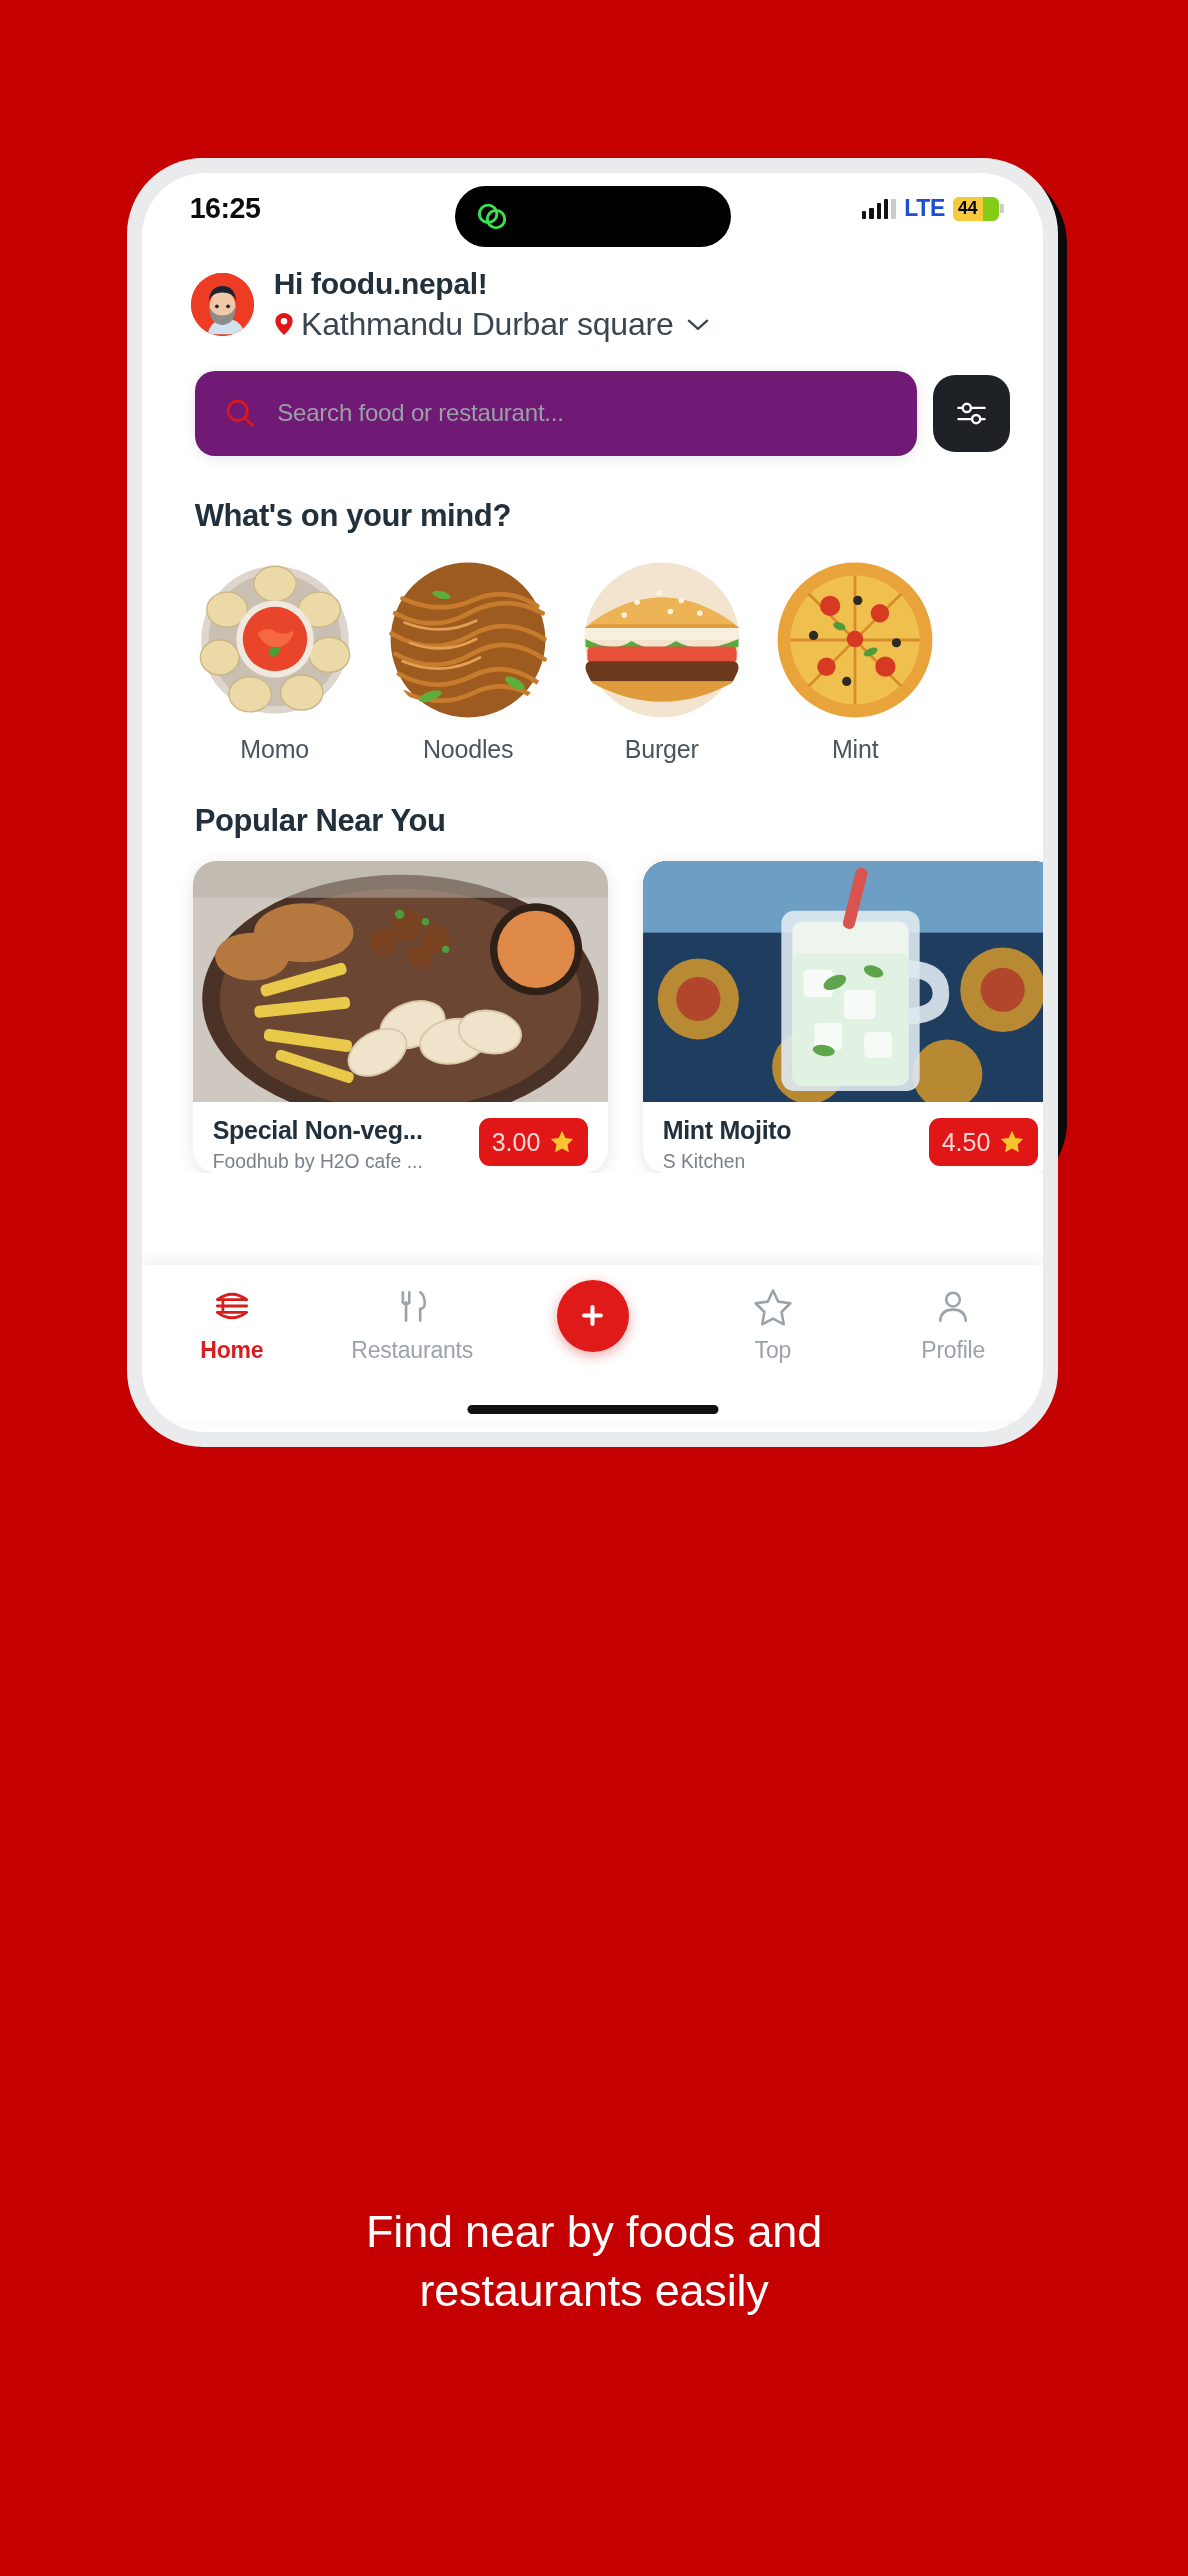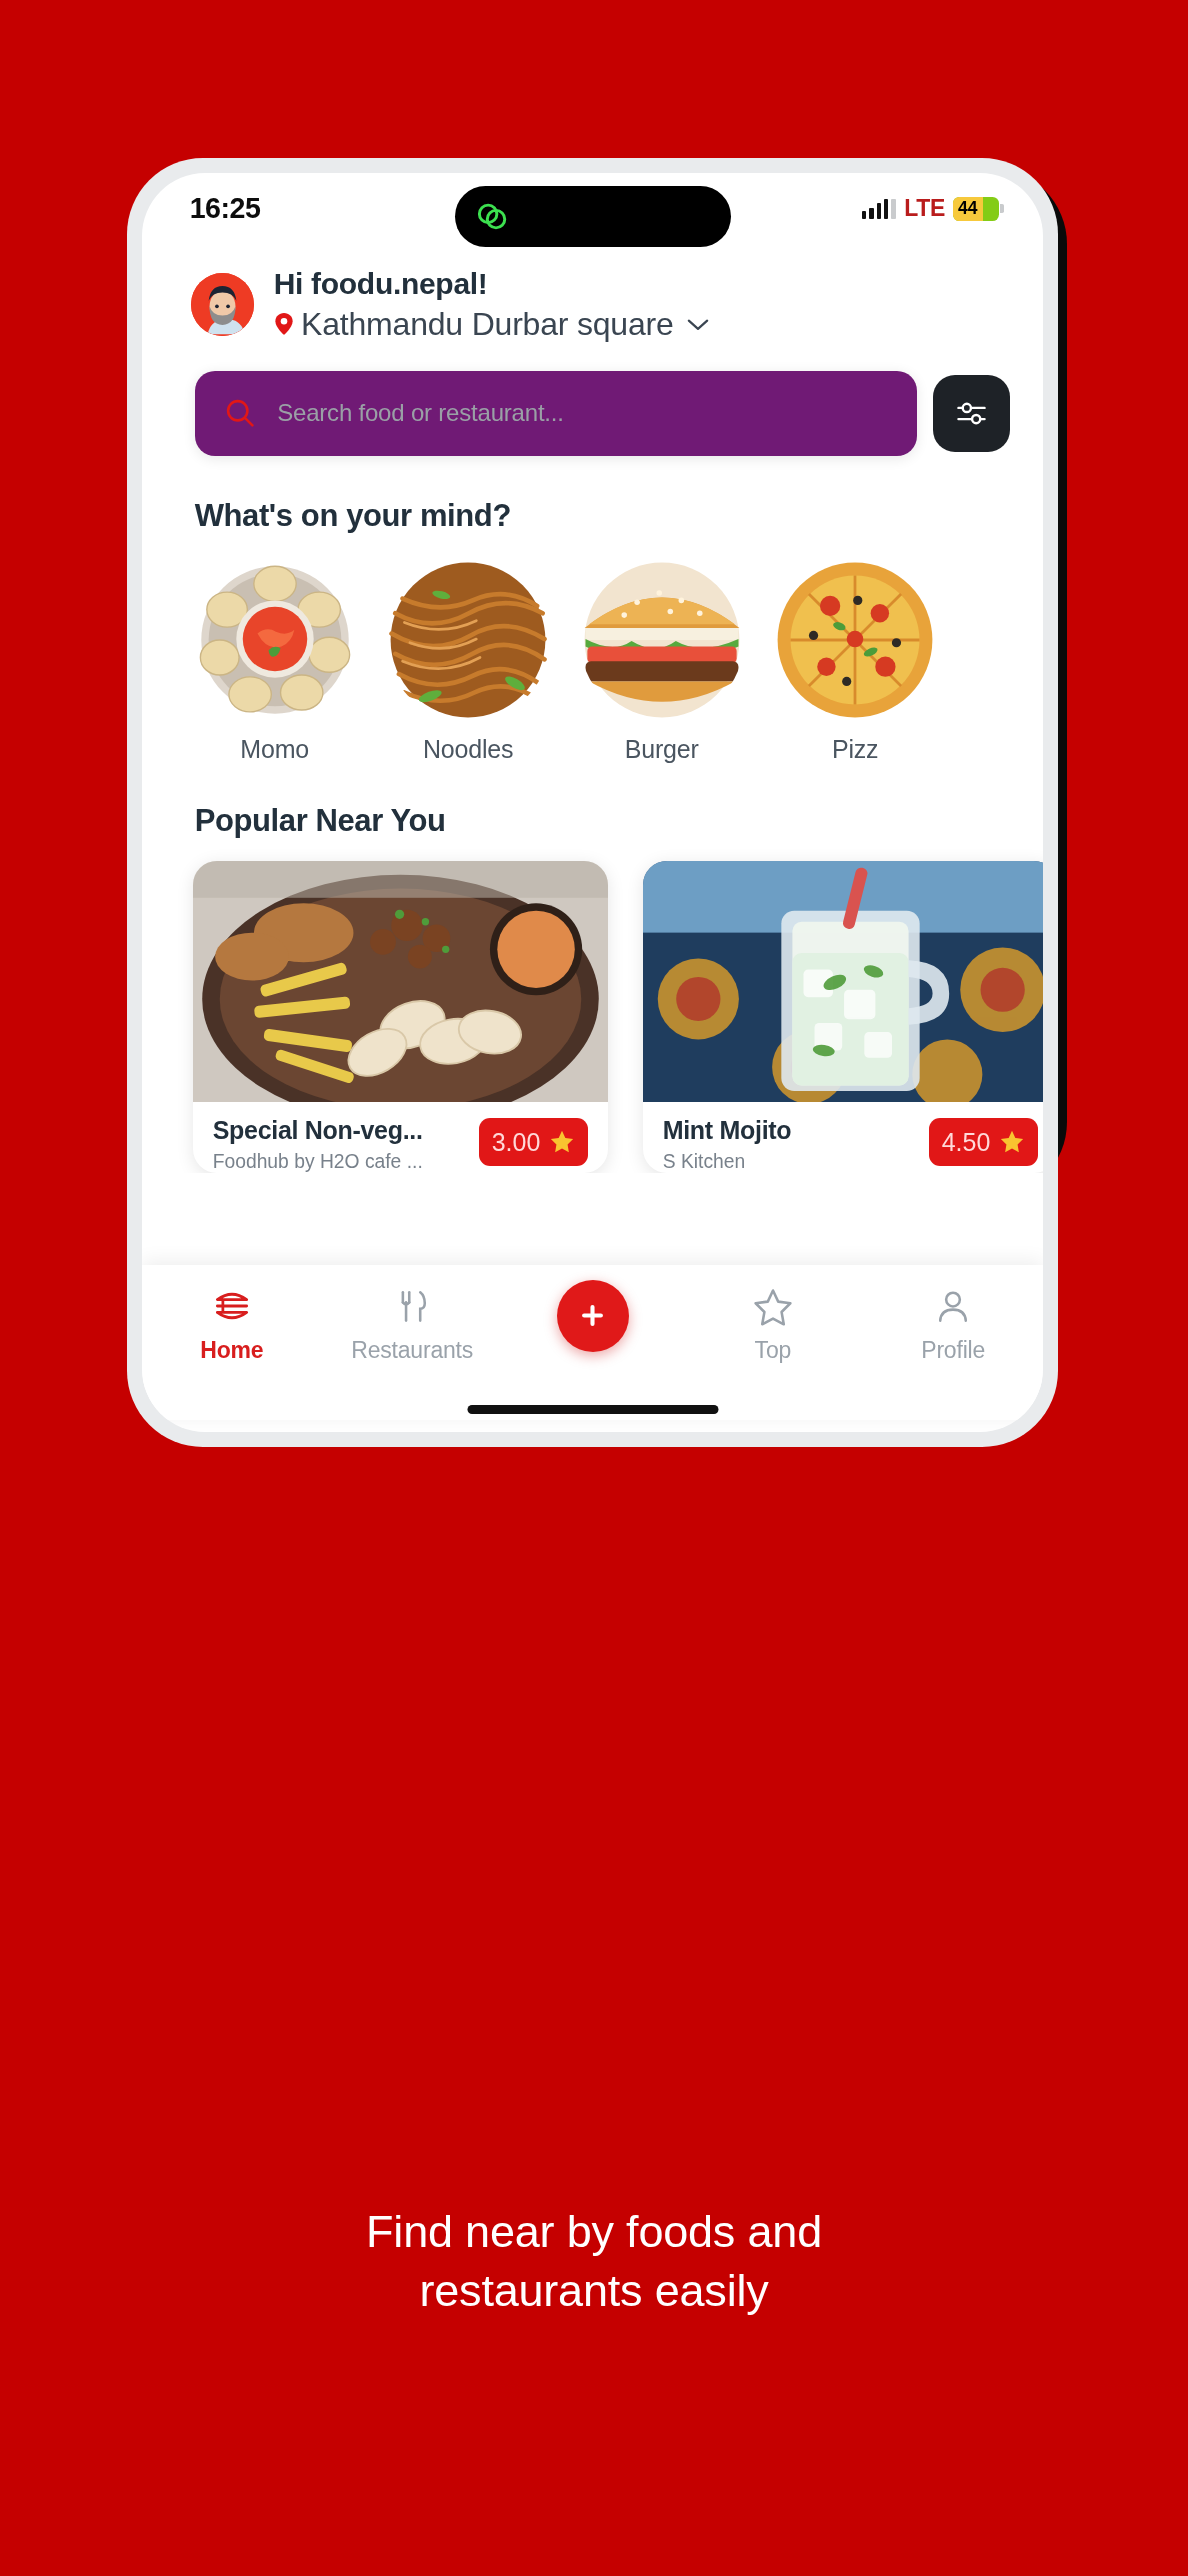--- a/index.html
+++ b/index.html
@@ -103,21 +103,21 @@
   }
   .signal-bars i:nth-child(1) { height: 7.4px; }
   .signal-bars i:nth-child(2) { height: 11px; }
   .signal-bars i:nth-child(3) { height: 15.7px; }
   .signal-bars i:nth-child(4) { height: 20px; }
   .signal-bars i:nth-child(5) { height: 20px; background: #c9cbcd; }
 
   .lte-label {
     font-size: 23px;
     font-weight: bold;
-    color: #b91c1c;
+    color: #1d4ed8;
     letter-spacing: -0.3px;
   }
 
   .battery {
     position: relative;
     width: 46px;
     height: 24px;
     border-radius: 6.4px;
     background: #84cc16;
     display: flex;
@@ -574,21 +574,21 @@
                   <circle cx="44" cy="84" r="5"></circle>
                 <circle cx="134" cy="92" r="5"></circle>
                   <circle cx="80" cy="134" r="5"></circle>
               </g>
               <g fill="#4c9c3a">
                 <ellipse cx="106" cy="102" rx="8" ry="4" transform="rotate(-25 106 102)"></ellipse>
                 <ellipse cx="72" cy="74" rx="7" ry="4" transform="rotate(20 72 74)"></ellipse>
               </g>
             </svg>
           </div>
-          <div class="cat-label">Pizz</div>
+          <div class="cat-label">Mint</div>
         </div>
       </div>
 
       <div class="section-title st-popular">Popular Near You</div>
 
       <div class="card-row">
         <div class="food-card">
           <div class="food-img">
             <svg viewBox="0 0 450 262" width="415" height="241" preserveAspectRatio="none">
               <rect width="450" height="262" fill="#cfc8c0"></rect>

